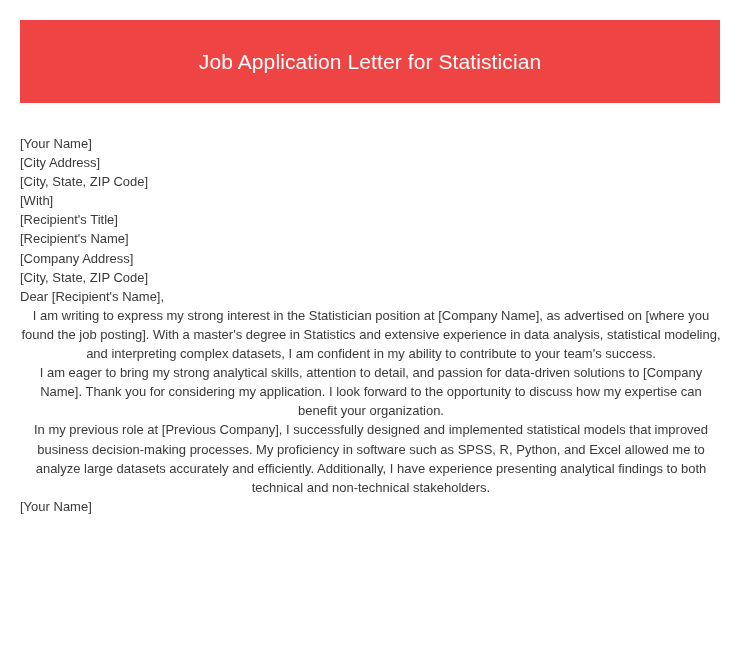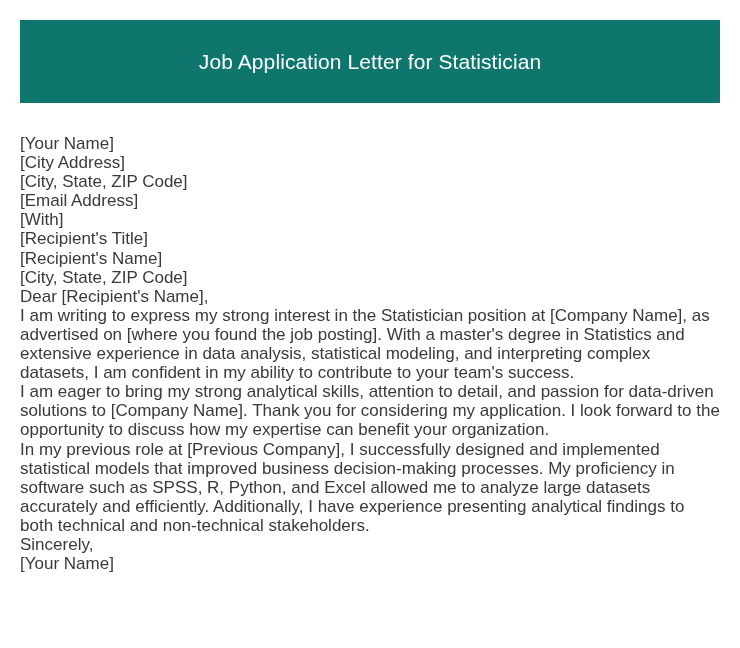--- a/index.html
+++ b/index.html
@@ -1,47 +1,46 @@
 <!DOCTYPE html>
 <html><head>
   <meta charset="utf-8">
   <style>
     html, body { margin: 0; padding: 0; background: #ffffff; }
     body { width: 740px; height: 648px; overflow: hidden; position: relative;
            font-family: "Liberation Sans", "DejaVu Sans", sans-serif; }
     .header {
       position: absolute; left: 20px; top: 20px; width: 700px; height: 83px;
-      background: #0f766e; display: flex; align-items: center; justify-content: center;
+      background: #ef4444; display: flex; align-items: center; justify-content: center;
     }
     .header h1 {
       margin: 0; color: #ffffff; font-weight: normal; font-size: 21px;
       letter-spacing: 0.1px;
     }
     .letter {
       position: absolute; left: 20px; top: 134px; width: 702px;
-      color: #3a3a3a; font-size: 17px; line-height: 19.1px;
+      color: #3a3a3a; font-size: 13px; line-height: 19.1px;
     }
     .letter .line { display: block; white-space: nowrap; }
-    .letter p { margin: 0; }
+    .letter p { margin: 0; text-align: center; }
   </style>
 </head>
 <body>
 
 <div class="header">
   <h1>Job Application Letter for Statistician</h1>
 </div>
 
 <div class="letter">
   <span class="line">[Your Name]</span>
   <span class="line">[City Address]</span>
   <span class="line">[City, State, ZIP Code]</span>
-  <span class="line">[Email Address]</span>
   <span class="line">[With]</span>
   <span class="line">[Recipient's Title]</span>
   <span class="line">[Recipient's Name]</span>
+  <span class="line">[Company Address]</span>
   <span class="line">[City, State, ZIP Code]</span>
   <span class="line">Dear [Recipient's Name],</span>
   <p>I am writing to express my strong interest in the Statistician position at [Company Name], as advertised on [where you found the job posting]. With a master's degree in Statistics and extensive experience in data analysis, statistical modeling, and interpreting complex datasets, I am confident in my ability to contribute to your team's success.</p>
   <p>I am eager to bring my strong analytical skills, attention to detail, and passion for data-driven solutions to [Company Name]. Thank you for considering my application. I look forward to the opportunity to discuss how my expertise can benefit your organization.</p>
   <p>In my previous role at [Previous Company], I successfully designed and implemented statistical models that improved business decision-making processes. My proficiency in software such as SPSS, R, Python, and Excel allowed me to analyze large datasets accurately and efficiently. Additionally, I have experience presenting analytical findings to both technical and non-technical stakeholders.</p>
-  <span class="line">Sincerely,</span>
   <span class="line">[Your Name]</span>
 </div>
 
 </body></html>

